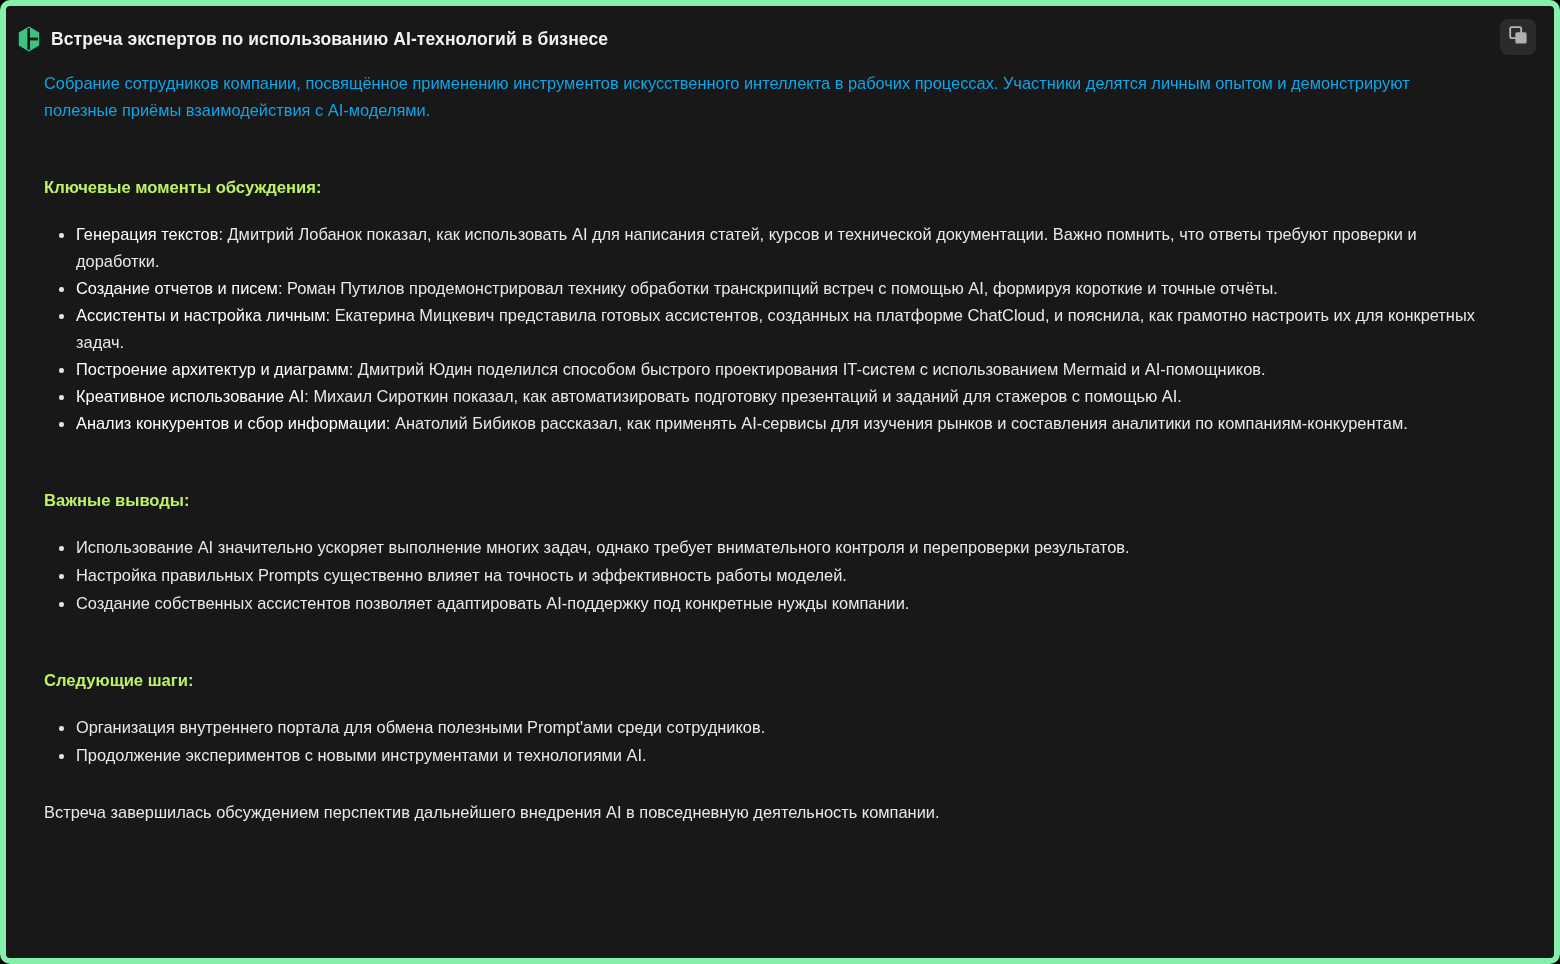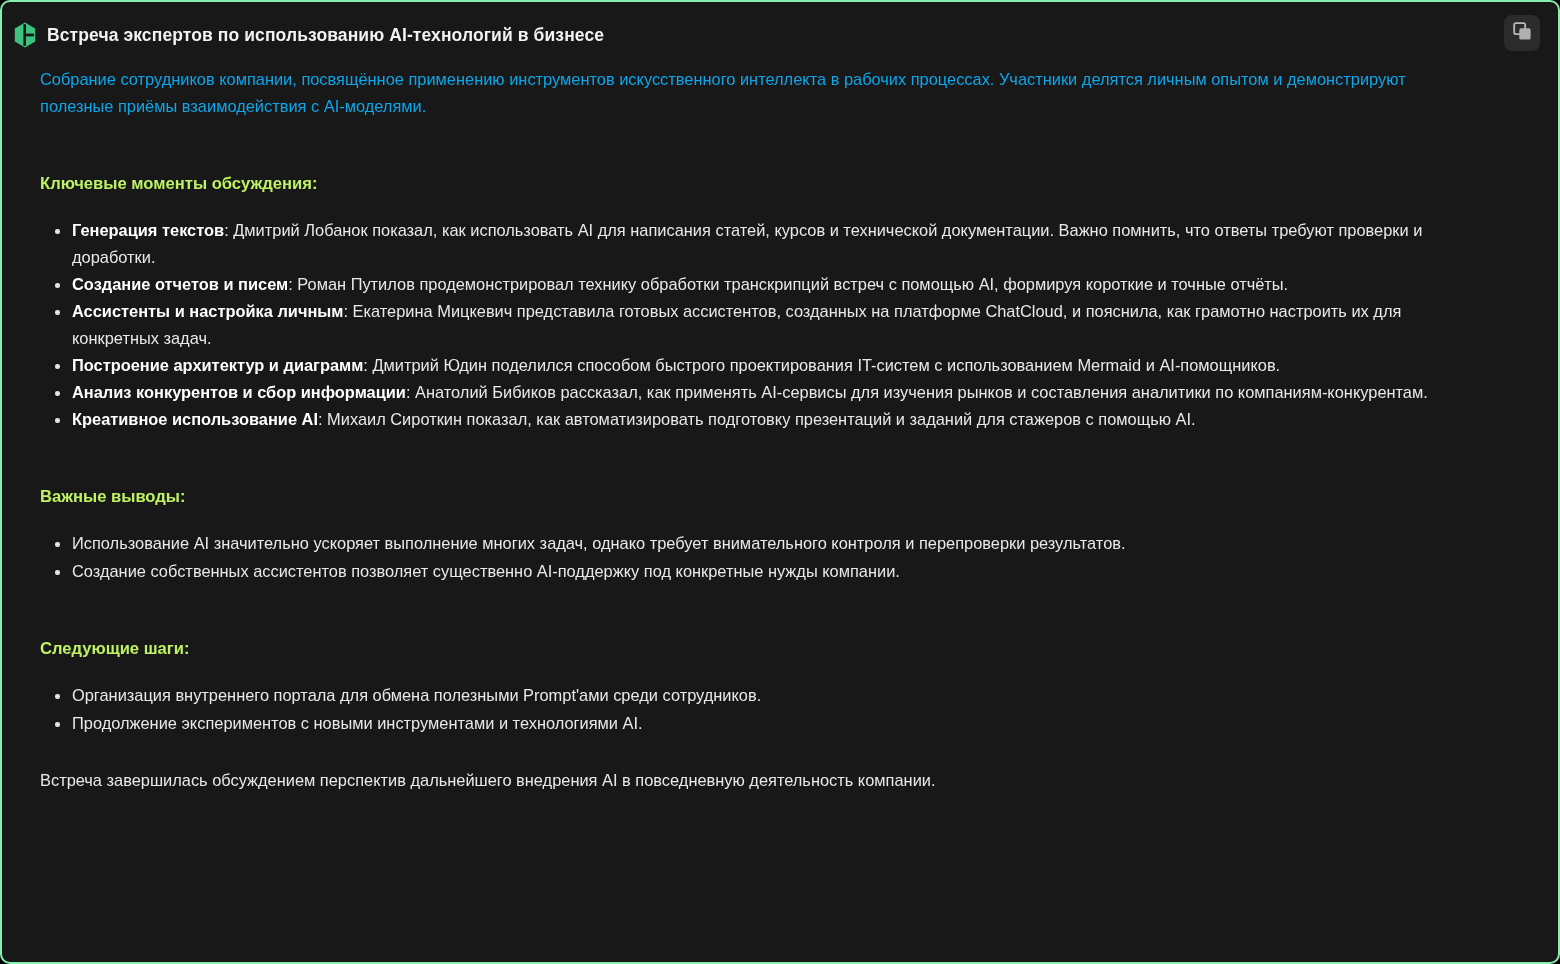--- a/index.html
+++ b/index.html
@@ -10,21 +10,21 @@
     height: 964px;
     background: #000000;
     font-family: "Liberation Sans", "DejaVu Sans", sans-serif;
   }
 
   .app-window {
     position: relative;
     width: 1560px;
     height: 964px;
     background: #181818;
-    border: 2px solid #86efac;
+    border: 6px solid #86efac;
     border-radius: 10px;
     overflow: hidden;
   }
 
   
   .header {
     display: flex;
     align-items: center;
     gap: 11px;
     padding: 14px 18px 0 12px;
@@ -99,21 +99,21 @@
     position: absolute;
     left: 15px;
     top: 12px;
     width: 4.5px;
     height: 4.5px;
     border-radius: 50%;
     background: #e3e3e3;
   }
   ul.bullets.spaced li { margin-bottom: 1px; }
   ul.bullets li b, ul.bullets li .lead {
-    font-weight: bold;
+    font-weight: normal;
     color: #ffffff;
   }
 
   .closing {
     margin: 30px 0 0 0;
     color: #e9e9e9;
   }
 </style>
 </head>
 <body>
@@ -143,28 +143,29 @@
   <div class="content">
 
     <p class="para">Собрание сотрудников компании, посвящённое применению инструментов искусственного интеллекта в рабочих процессах. Участники делятся личным опытом и демонстрируют полезные приёмы взаимодействия с AI-моделями.</p>
 
     <div class="section-heading">Ключевые моменты обсуждения:</div>
     <ul class="bullets">
       <li><span class="lead">Генерация текстов</span><span>: Дмитрий Лобанок показал, как использовать AI для написания статей, курсов и технической документации. Важно помнить, что ответы требуют проверки и доработки.</span></li>
       <li><span class="lead">Создание отчетов и писем</span><span>: Роман Путилов продемонстрировал технику обработки транскрипций встреч с помощью AI, формируя короткие и точные отчёты.</span></li>
       <li><span class="lead">Ассистенты и настройка личным</span><span>: Екатерина Мицкевич представила готовых ассистентов, созданных на платформе ChatCloud, и пояснила, как грамотно настроить их для конкретных задач.</span></li>
       <li><span class="lead">Построение архитектур и диаграмм</span><span>: Дмитрий Юдин поделился способом быстрого проектирования IT-систем с использованием Mermaid и AI-помощников.</span></li>
+      <li><span class="lead">Креативное использование AI</span><span>: Михаил Сироткин показал, как автоматизировать подготовку презентаций и заданий для стажеров с помощью AI.</span></li>
       <li><span class="lead">Анализ конкурентов и сбор информации</span><span>: Анатолий Бибиков рассказал, как применять AI-сервисы для изучения рынков и составления аналитики по компаниям-конкурентам.</span></li>
-      <li><span class="lead">Креативное использование AI</span><span>: Михаил Сироткин показал, как автоматизировать подготовку презентаций и заданий для стажеров с помощью AI.</span></li>
     </ul>
 
     <div class="section-heading">Важные выводы:</div>
     <ul class="bullets spaced">
       <li><span>Использование AI значительно ускоряет выполнение многих задач, однако требует внимательного контроля и перепроверки результатов.</span></li>
-      <li><span>Создание собственных ассистентов позволяет существенно AI-поддержку под конкретные нужды компании.</span></li>
+      <li><span>Настройка правильных Prompts существенно влияет на точность и эффективность работы моделей.</span></li>
+      <li><span>Создание собственных ассистентов позволяет адаптировать AI-поддержку под конкретные нужды компании.</span></li>
     </ul>
 
     <div class="section-heading">Следующие шаги:</div>
     <ul class="bullets spaced">
       <li><span>Организация внутреннего портала для обмена полезными Prompt'ами среди сотрудников.</span></li>
       <li><span>Продолжение экспериментов с новыми инструментами и технологиями AI.</span></li>
     </ul>
 
     <p class="closing">Встреча завершилась обсуждением перспектив дальнейшего внедрения AI в повседневную деятельность компании.</p>
 

